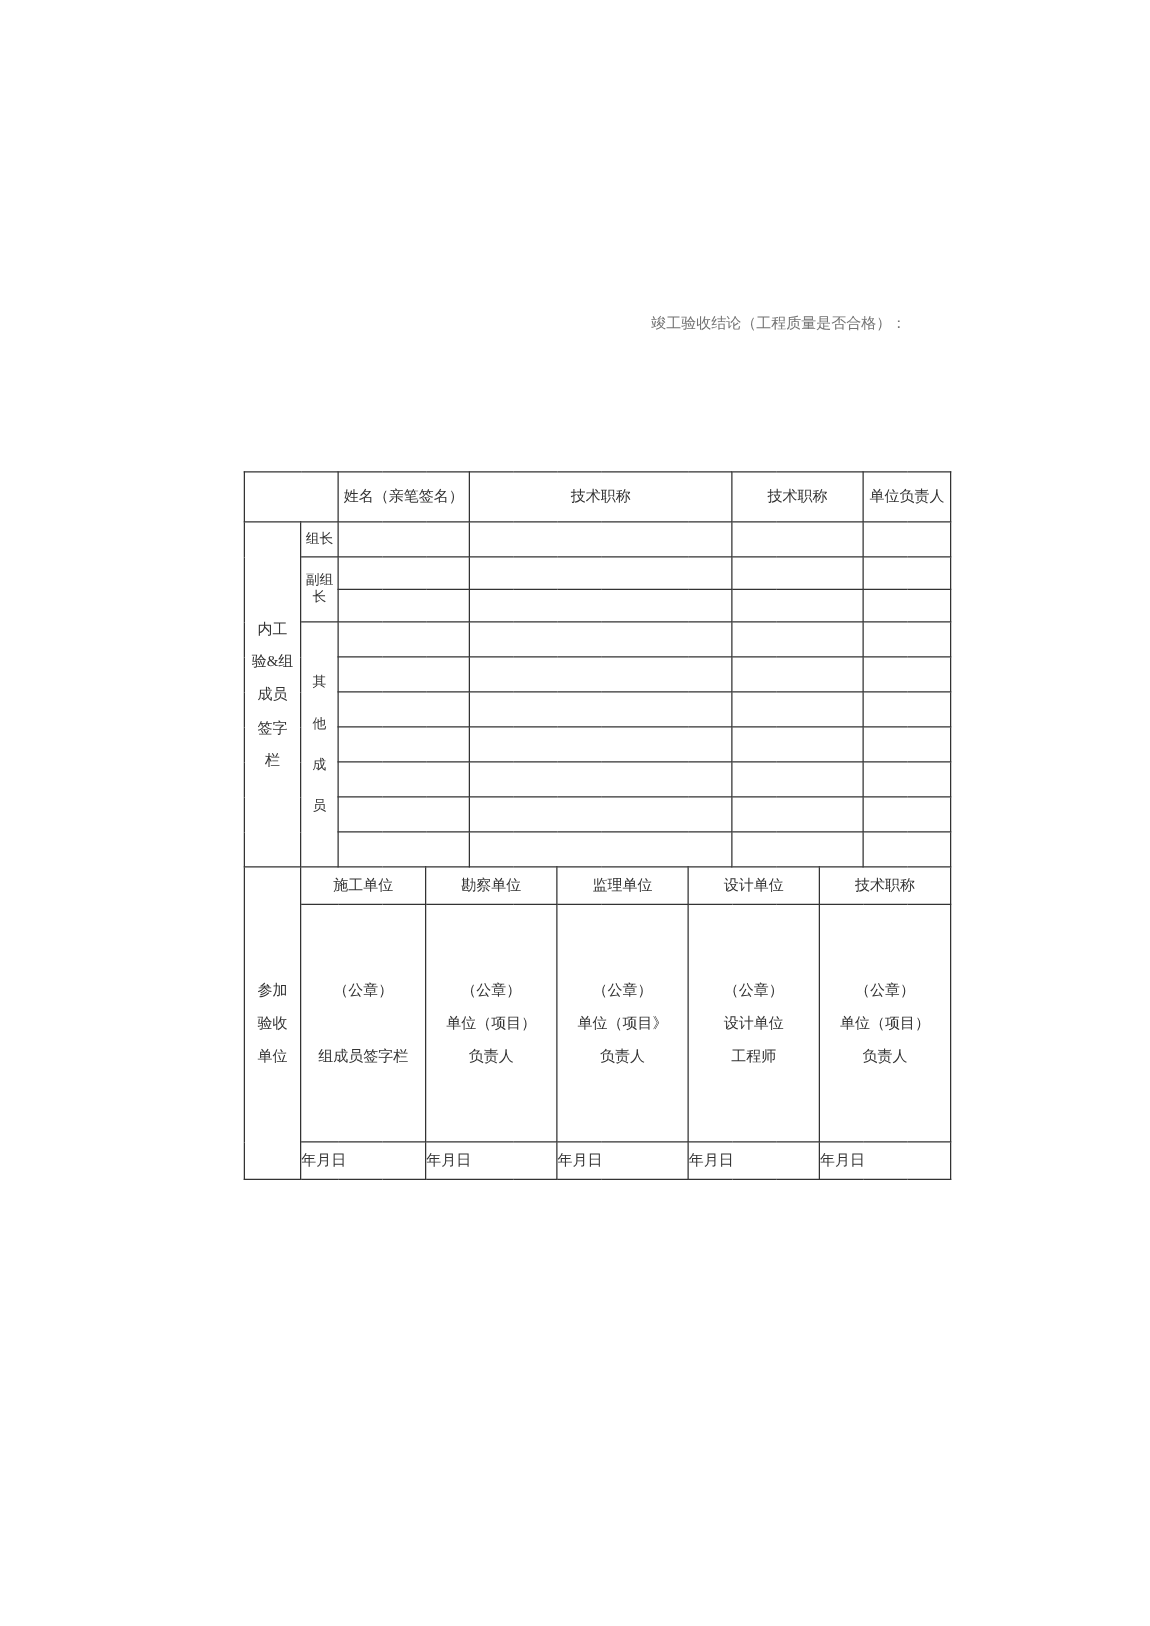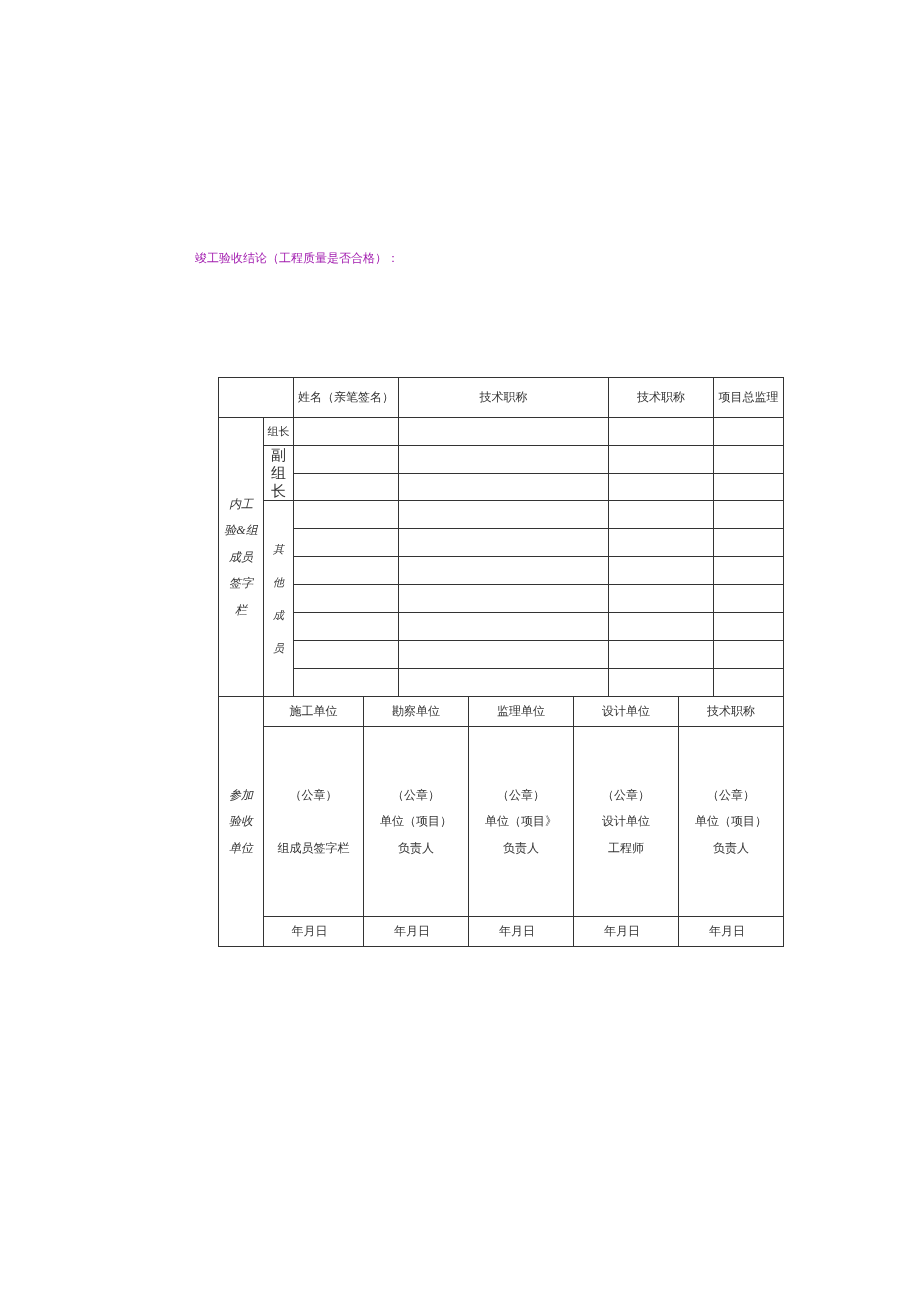--- a/index.html
+++ b/index.html
@@ -14,28 +14,28 @@
       color: #333;
       width: 920px;
       height: 1301px;
       position: relative;
     }
     .page-content {
       padding: 250px 195px 0 195px;
     }
     .title-text {
       font-size: 12px;
-      color: #a21caf;
+      color: #737373;
       margin-bottom: 110px;
+      text-align: right;
     }
     table {
       border-collapse: collapse;
       width: 100%;
       table-layout: fixed;
-      margin-left: 23px;
     }
     td, th {
       border: 1px solid #333;
       padding: 0;
       text-align: center;
       vertical-align: middle;
       font-weight: normal;
       font-size: 12px;
     }
     .header-row td {
@@ -67,29 +67,28 @@
     .unit-header-row td {
       height: 30px;
     }
     .seal-row td {
       height: 190px;
       vertical-align: middle;
       line-height: 2.2;
     }
     .date-row td {
       height: 30px;
-      text-align: center;
+      text-align: left;
       padding-right: 8px;
     }
     .vtext-col {
       padding: 0 5px;
       line-height: 2.2;
-      font-style: italic;
-    }
-    .stacked-label { line-height: 1.2; font-size:15px; }
+    }
+    .stacked-label { line-height: 1.2; font-size:11px; }
   </style>
 </head>
 <body>
 
 <div class="page-content">
   <div class="title-text">竣工验收结论（工程质量是否合格）：</div>
 
   <table>
     <colgroup>
       <col style="width:45px">
@@ -109,21 +108,21 @@
       <col style="width:35px">
       <col style="width:35px">
     </colgroup>
 
     <tbody>
         <tr class="header-row">
       <td colspan="2"></td>
       <td colspan="3">姓名（亲笔签名）</td>
       <td colspan="6">技术职称</td>
       <td colspan="3">技术职称</td>
-      <td colspan="2">项目总监理</td>
+      <td colspan="2">单位负责人</td>
     </tr>
 
     <tr class="row-leader">
       <td rowspan="10" class="left-label vtext-col"><span class="vtext">内工验&amp;组成员签字栏</span></td>
       <td class="role-cell">组长</td>
       <td colspan="3"></td>
       <td colspan="6"></td>
       <td colspan="3"></td>
       <td colspan="2"></td>
     </tr>

